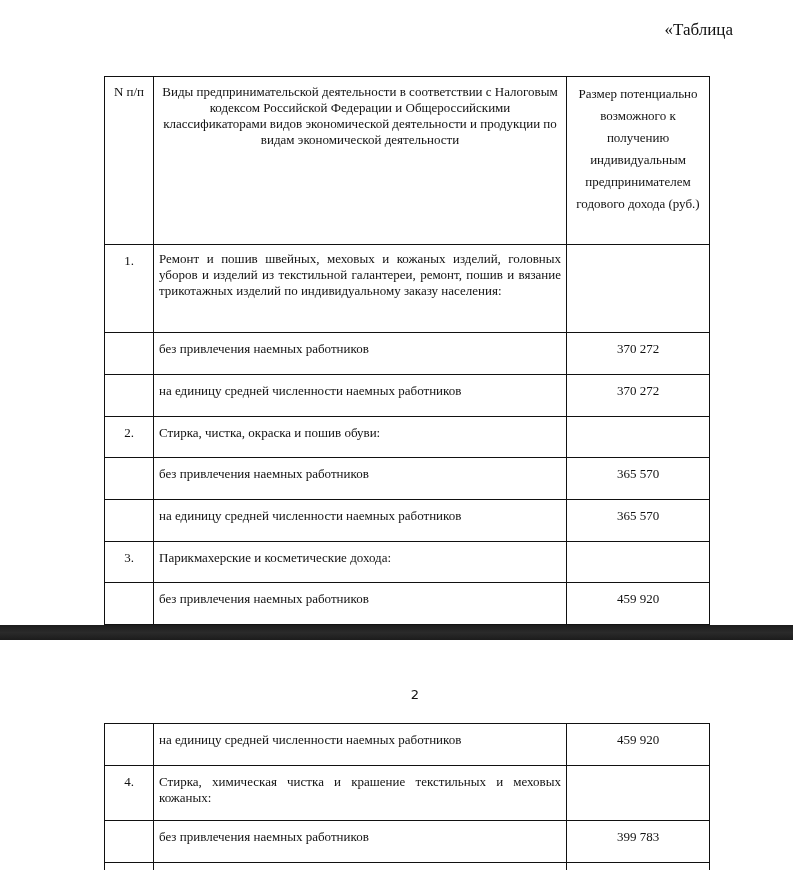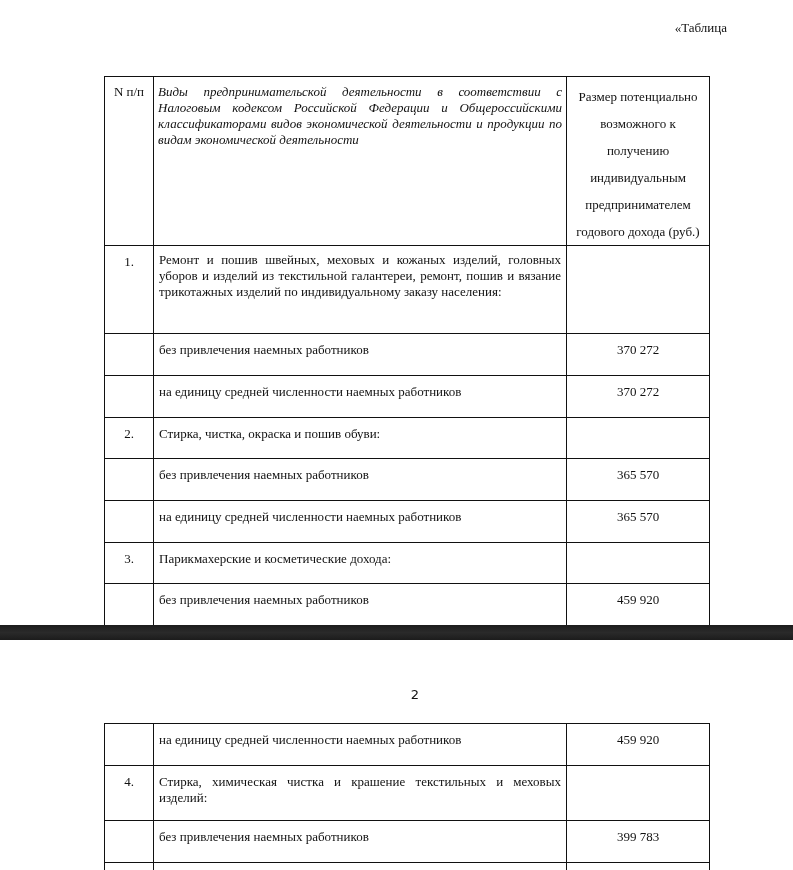--- a/index.html
+++ b/index.html
@@ -11,22 +11,22 @@
       position: relative;
     }
     .page { position: absolute; left: 0; width: 793px; background: #fff; }
     #page1 { top: 0; height: 625px; }
     #page2 { top: 640px; height: 230px; overflow: hidden; }
     .separator {
       position: absolute; left: 0; top: 625px; width: 793px; height: 15px;
       background: linear-gradient(#1c1c1c, #2a2a2a 50%, #1c1c1c);
     }
     .caption {
-      position: absolute; top: 20px; right: 66px;
-      font-size: 13px;
+      position: absolute; top: 20px; right: 60px;
+      font-size: 17px;
     }
     .page-number {
       position: absolute; top: 47px; left: 0; width: 830px; text-align: center;
       font-family: "DejaVu Sans", sans-serif; font-size: 13px;
     }
     table.doc {
       position: absolute; left: 104px;
       border-collapse: collapse;
       font-size: 13px; line-height: 16px;
       table-layout: fixed;
@@ -41,22 +41,22 @@
     }
     #table2 tr:last-child td { border-bottom: none; }
     col.c-num { width: 49px; }
     col.c-desc { width: 413px; }
     col.c-val { width: 143px; }
     td.num { text-align: center; padding-top: 8px !important; }
     td.desc { padding: 8px 5px 0 5px !important; text-align: justify; }
     td.val { text-align: center; padding-top: 8px !important; }
     .hdr td { height: 160px; }
     .hdr td.num { padding-top: 7px !important; }
-    .hdr td.desc { padding: 7px 4px 0 4px !important; font-style: italic; }
-    .hdr td.val { padding: 6px 2px 0 2px !important; line-height: 27px; margin-top: 11px; }
+    .hdr td.desc { text-align: center; padding: 7px 4px 0 4px !important; }
+    .hdr td.val { padding: 6px 2px 0 2px !important; line-height: 22px; margin-top: 11px; }
     tr.sub td { height: 33px; }
     tr.sub td.desc, tr.sub td.val, tr.sub td.num { padding-top: 8px !important; }
     tr.grp1 td { height: 79px; }
     tr.grp1 td.desc { padding-top: 6px !important; }
     tr.grp td { height: 32px; }
     tr.grp2 td { height: 46px; }
   </style>
 </head>
 <body>
 
@@ -131,21 +131,21 @@
         <col class="c-val">
       </colgroup>
     <tbody>
         <tr class="sub">
       <td class="num"></td>
       <td class="desc">на единицу средней численности наемных работников</td>
       <td class="val">459 920</td>
     </tr>
     <tr class="grp2">
       <td class="num">4.</td>
-      <td class="desc">Стирка, химическая чистка и крашение текстильных и меховых изделий:</td>
+      <td class="desc">Стирка, химическая чистка и крашение текстильных и меховых кожаных:</td>
       <td class="val"></td>
     </tr>
     <tr class="sub">
       <td class="num"></td>
       <td class="desc">без привлечения наемных работников</td>
       <td class="val">399 783</td>
     </tr>
     <tr class="sub">
       <td class="num"></td>
       <td class="desc">на единицу средней численности наемных работников</td>

